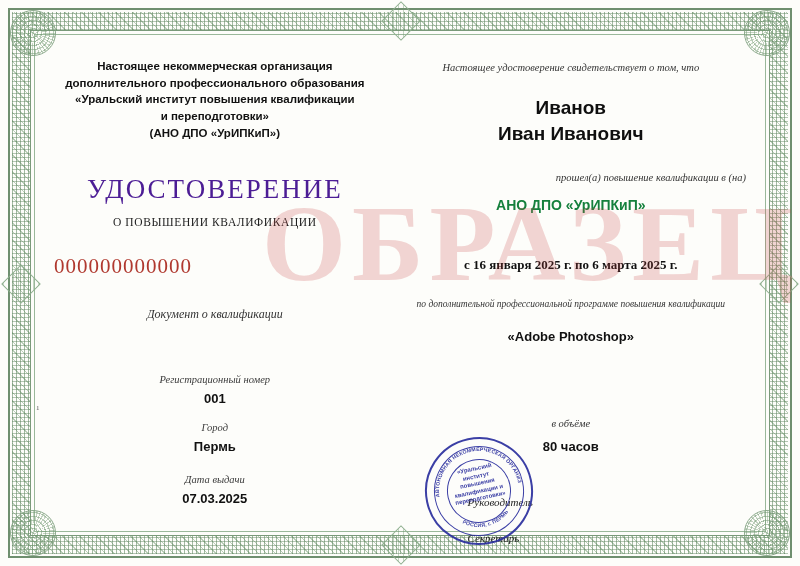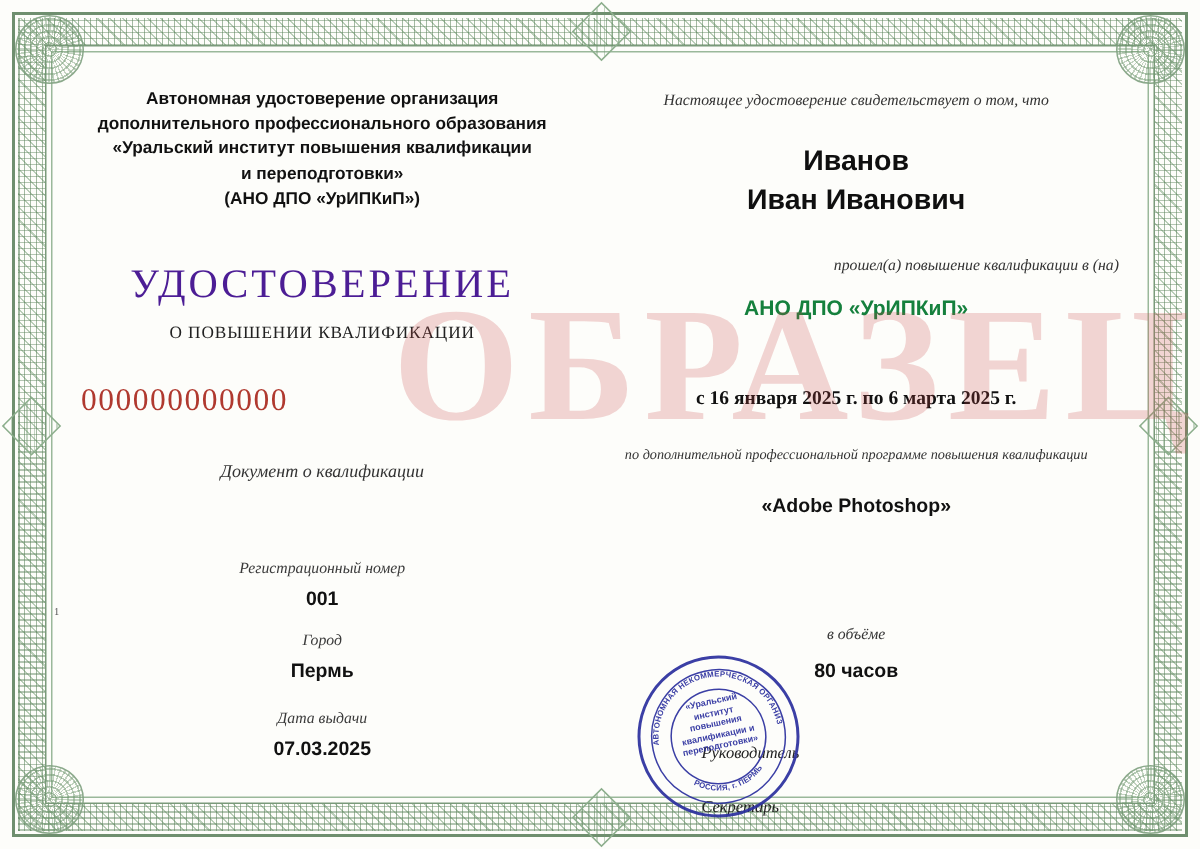--- a/index.html
+++ b/index.html
@@ -361,21 +361,21 @@
   <div class="edge-orn right"></div>
 
   <div class="watermark">ОБРАЗЕЦ</div>
 
   <div class="page-side-mark">1</div>
 
   <div class="content">
 
     <div class="col-left">
       <div class="org-block">
-        <div>Автономная удостоверение организация</div>
+        <div>Настоящее некоммерческая организация</div>
         <div>дополнительного профессионального образования</div>
         <div>«Уральский институт повышения квалификации</div>
         <div>и переподготовки»</div>
         <div>(АНО ДПО «УрИПКиП»)</div>
       </div>
 
       <div class="doc-title">УДОСТОВЕРЕНИЕ</div>
       <div class="doc-subtitle">О ПОВЫШЕНИИ КВАЛИФИКАЦИИ</div>
       <div class="doc-number">000000000000</div>
       <div class="doc-kind">Документ о квалификации</div>

